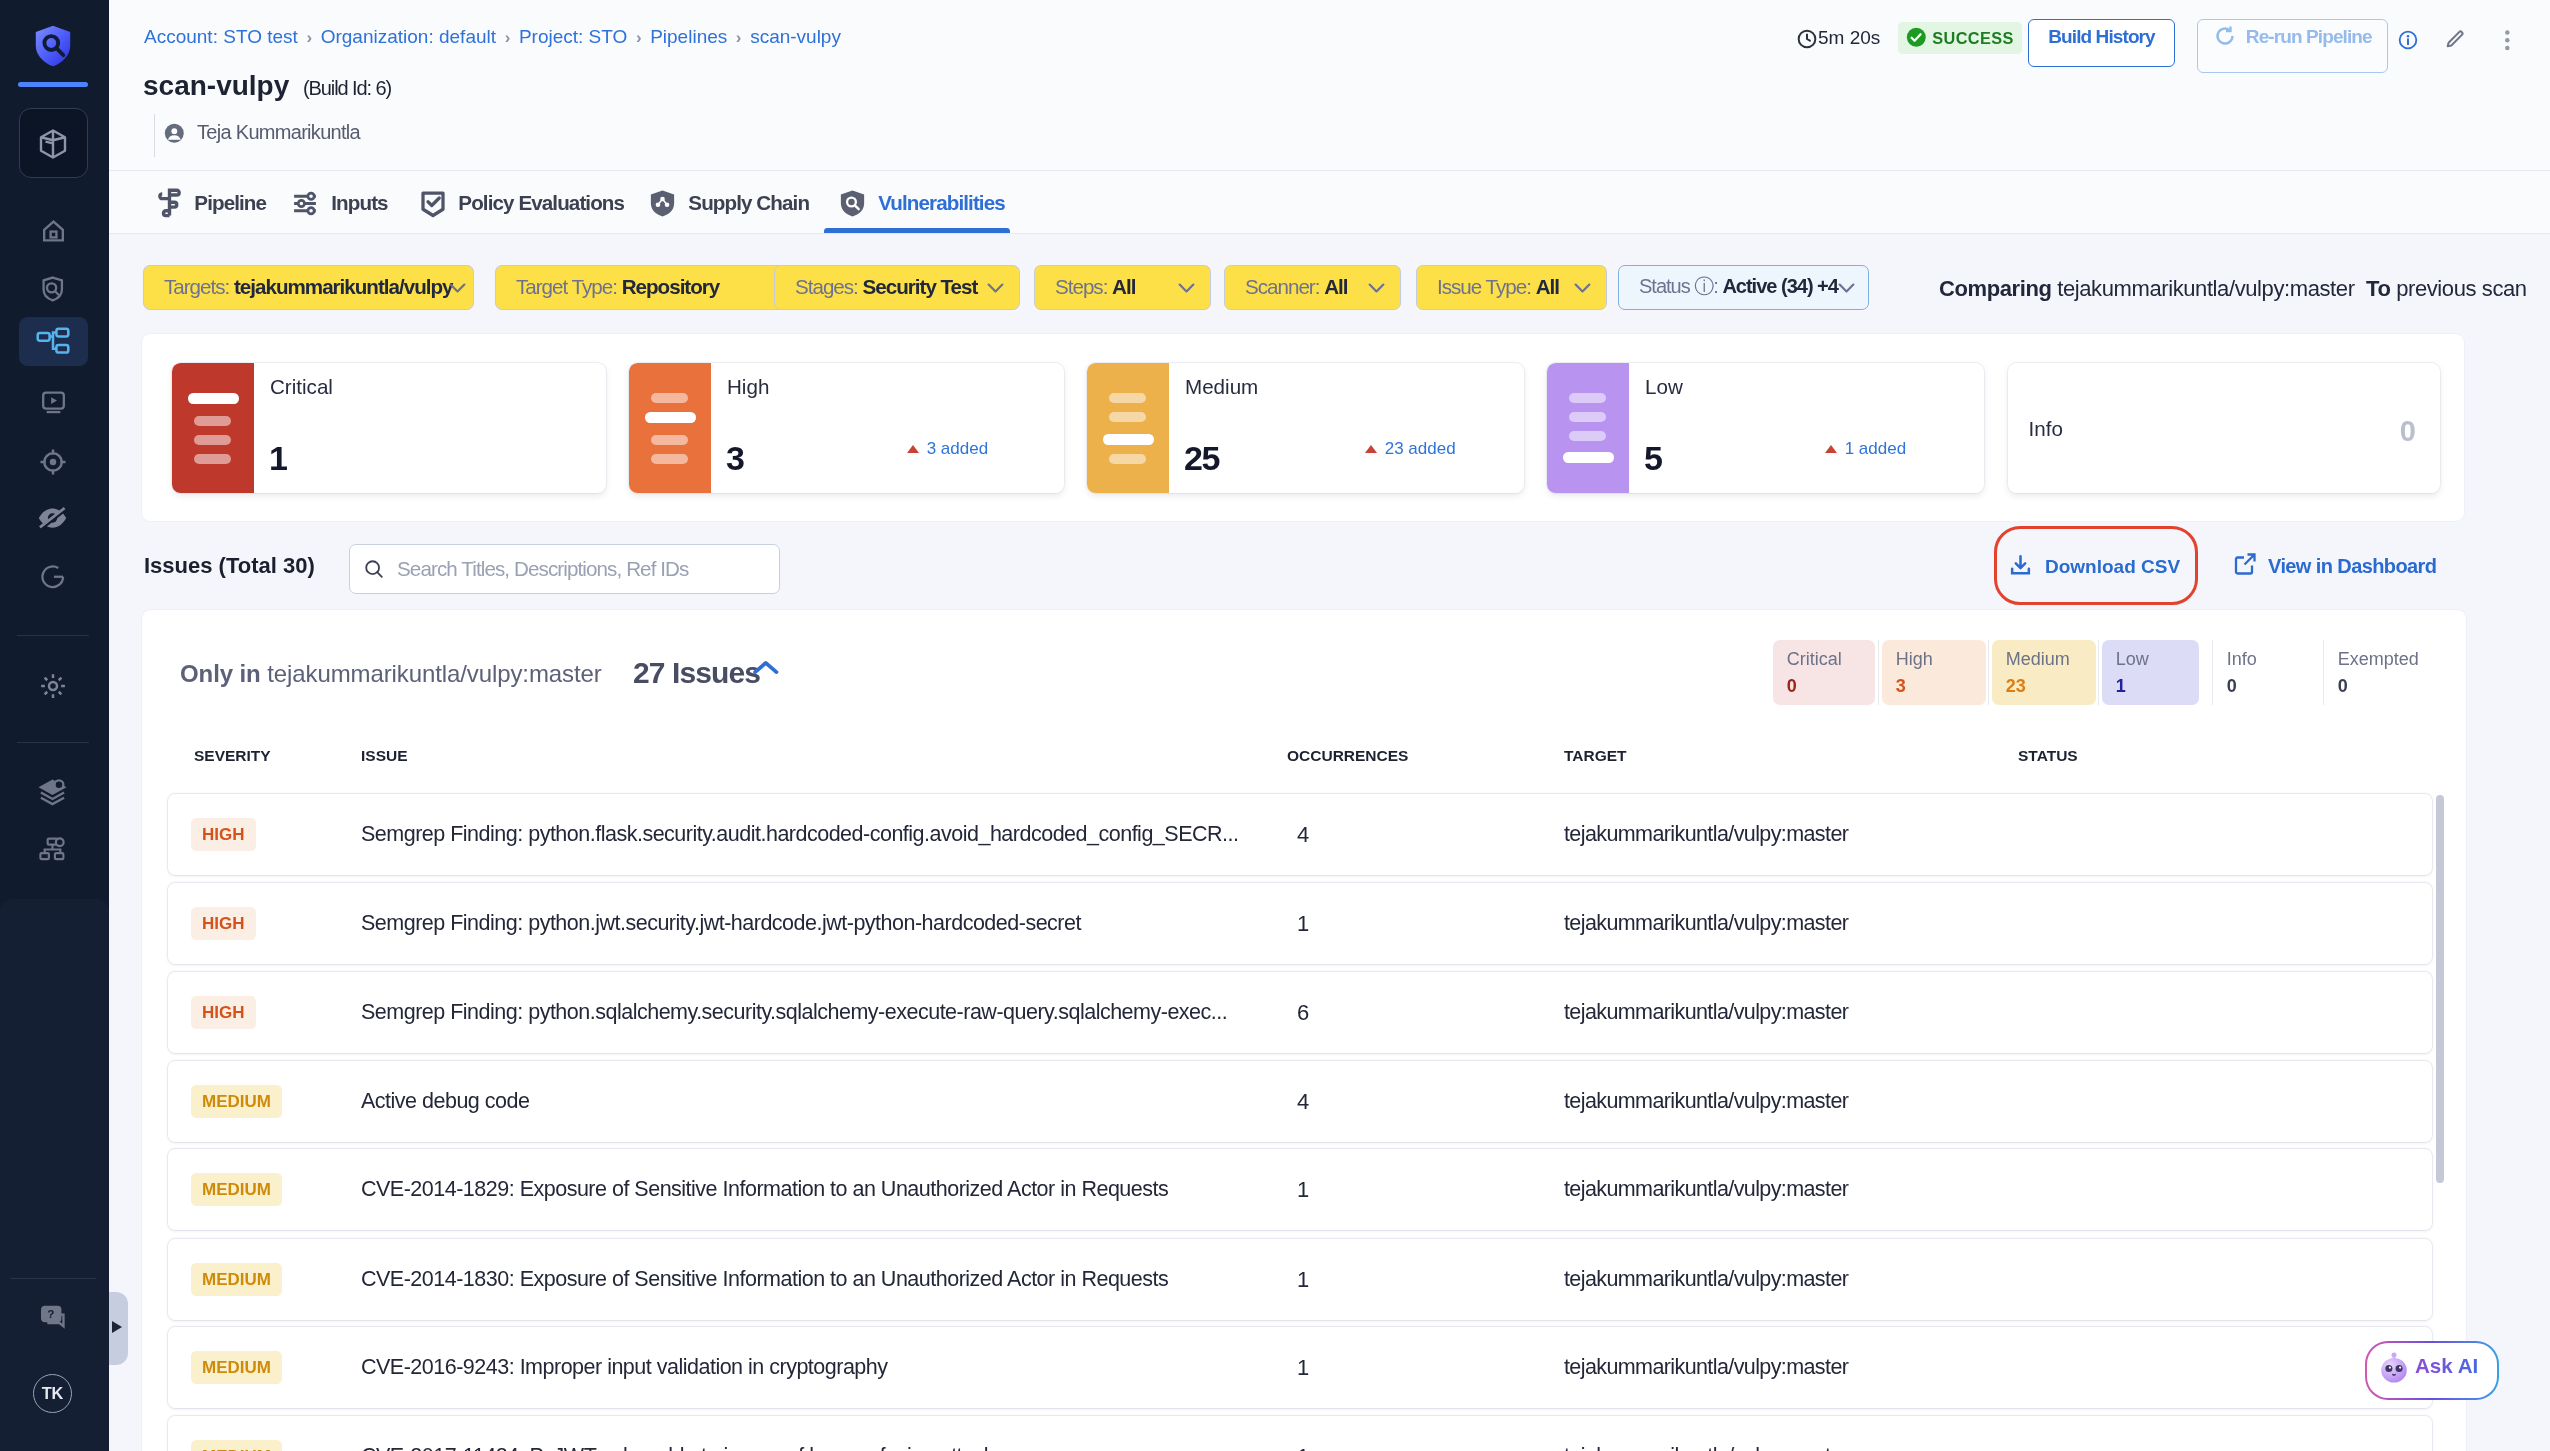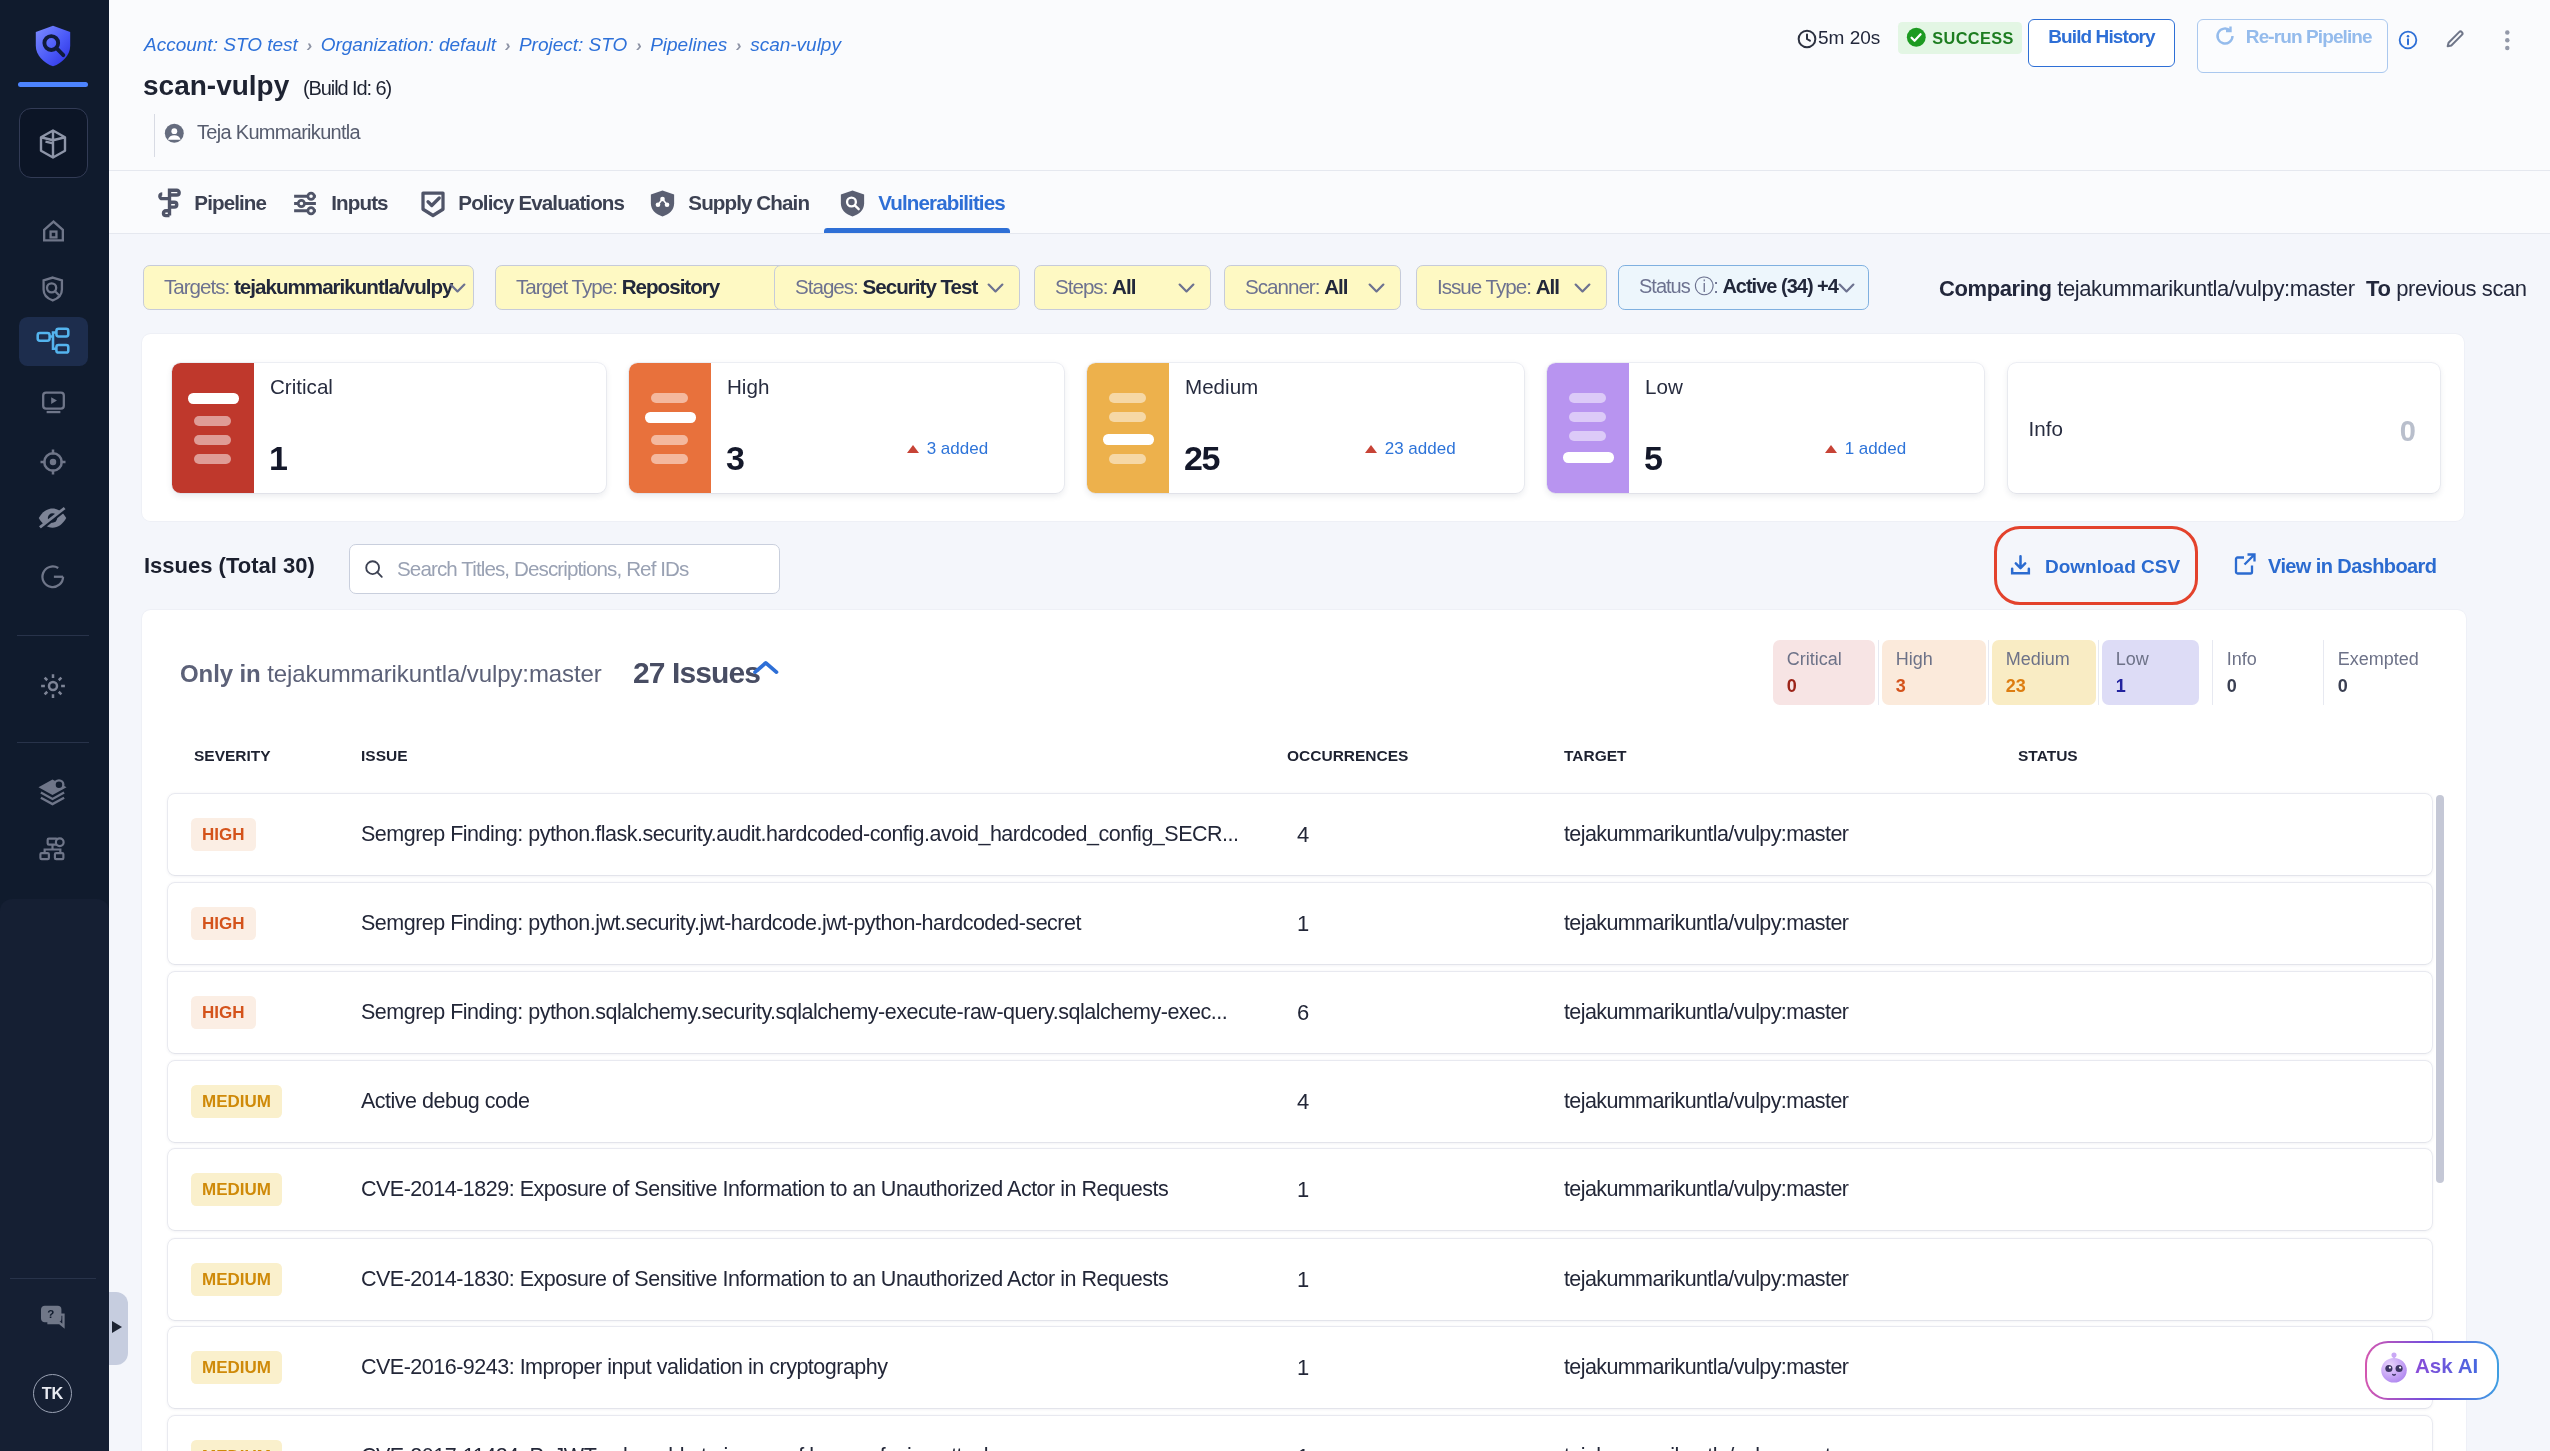--- a/index.html
+++ b/index.html
@@ -13,37 +13,37 @@
 .sbdiv { position:absolute; left:17px; width:72px; height:0.9px; background:#28334a; }
 #logobar { position:absolute; left:18px; top:82px; width:70px; height:5.2px; border-radius:2.6px; background:#4d84fe; }
 #modbtn { position:absolute; left:19px; top:108px; width:69px; height:70px; border-radius:12px; border:1.3px solid #323b55; background:#0c1526; }
 #activenav { position:absolute; left:19px; top:317px; width:69px; height:49px; border-radius:8.6px; background:#1d2d4d; }
 #handle { position:absolute; left:109px; top:1292px; width:19px; height:73px; background:#c6cddf; border-radius:0 12px 12px 0; }
 #handle:after { content:""; position:absolute; left:3.4px; top:29px; border-left:10.3px solid #1d2433; border-top:6.9px solid transparent; border-bottom:6.9px solid transparent; }
 #avatar { position:absolute; left:33px; top:1374px; width:39px; height:39px; border-radius:50%; border:1.7px solid #9aa2b4; color:#e8eaf1; font-size:16.3px; font-weight:bold; text-align:center; line-height:37px; }
 
 #main { position:absolute; left:109px; top:0; width:2441px; height:1451px; }
 #hdr { position:absolute; left:0; top:0; width:2441px; height:234px; background:#fafbfd; }
-#crumbs { position:absolute; left:35px; top:34px; font-size:19px; letter-spacing:0; color:#2e71d9;font-style:italic; }
+#crumbs { position:absolute; left:35px; top:26px; font-size:19px; letter-spacing:0; color:#2e71d9; }
 #crumbs .sep { color:#8d93a5; font-size:17px; padding:0 8.6px; font-weight:bold; }
 #title { position:absolute; left:34px; top:70px; font-size:28px; font-weight:bold; color:#1e2332; }
 #buildid { position:absolute; left:194px; top:77px; font-size:20px; letter-spacing:-1.1px; color:#1e2332; }
 #userline { position:absolute; left:45px; top:114px; height:43px; border-left:1.7px solid #d8dbe4; }
 #userrow { position:absolute; left:88px; top:121px; font-size:20px; letter-spacing:-0.7px; color:#565c6e; }
 #dur { position:absolute; left:1709px; top:27px; font-size:19px; color:#22273b; }
 #succ { position:absolute; left:1789px; top:21.5px; height:32px; padding:0 8.6px 0 7.7px; background:#e3f6e4; border-radius:4.3px; font-size:16.3px; font-weight:bold; color:#1d7d20; line-height:32px; letter-spacing:0.4px; }
 #bh { position:absolute; left:1919px; top:19px; width:147px; height:48px; border:1.7px solid #2e6fd6; border-radius:6px; background:#fff; color:#2e6fd6; font-size:19px; letter-spacing:-0.9px; font-weight:bold; line-height:33px; text-align:center; }
 #rr { position:absolute; left:2088px; top:19px; width:191px; height:54px; border:1.7px solid #aac8ef; border-radius:6px; background:#fbfcfe; color:#94bbec; font-size:19px; letter-spacing:-0.9px; font-weight:bold; line-height:33px; text-align:center; }
 
 #tabs { position:absolute; left:0; top:170px; width:2441px; height:64px; background:#fafbfd; border-top:0.9px solid #e5e8ef; border-bottom:0.9px solid #e5e8ef; }
 .tab { position:absolute; top:0; height:64px; display:flex; align-items:center; font-size:20.6px; letter-spacing:-0.9px; color:#3c4152; font-weight:bold; }
 .tab svg { margin-right:10.3px; }
 #tabline { position:absolute; left:715px; top:228px; width:186px; height:5.2px; background:#2e6fd6; border-radius:3.4px 3.4px 0 0; }
 
-.fbox { position:absolute; top:265px; height:45px; border:1.7px solid #c6cbda; border-radius:6.9px; background:#fef9c3; font-size:20.6px; letter-spacing:-1px; color:#6d7290; line-height:41px; padding-left:20px; white-space:nowrap; }
+.fbox { position:absolute; top:265px; height:45px; border:1.7px solid #c6cbda; border-radius:6.9px; background:#fde047; font-size:20.6px; letter-spacing:-1px; color:#6d7290; line-height:41px; padding-left:20px; white-space:nowrap; }
 .fbox b { color:#22283b; font-weight:bold; }
 .fbox .chev { position:absolute; right:13.7px; top:16.3px; width:19px; height:12px; }
 #fstatus { border:1.7px solid #7fb0e0; background:#edf6fc; }
 #comparing { position:absolute; left:1830px; top:276px; font-size:22px; letter-spacing:-0.4px; color:#22273b; white-space:nowrap; }
 
 #cardwrap { position:absolute; left:33px; top:334px; width:2322px; height:187px; background:#fff; border-radius:8.6px; box-shadow:0 0 0 0.9px #eef0f6; }
 .scard { position:absolute; top:363px; height:130px; background:#fff; border-radius:8.6px; box-shadow:0 2.6px 6.9px rgba(40,45,80,.10), 0 0 0 0.9px #f1f2f7; }
 .sicon { position:absolute; left:0; top:0; width:82px; height:130px; border-radius:8.6px 0 0 8.6px; }
 .bar { position:absolute; left:22px; width:37px; height:10.3px; border-radius:5.2px; background:rgba(255,255,255,.5); }
 .bar.br { left:15.5px; width:51px; height:11px; background:#fff; }

